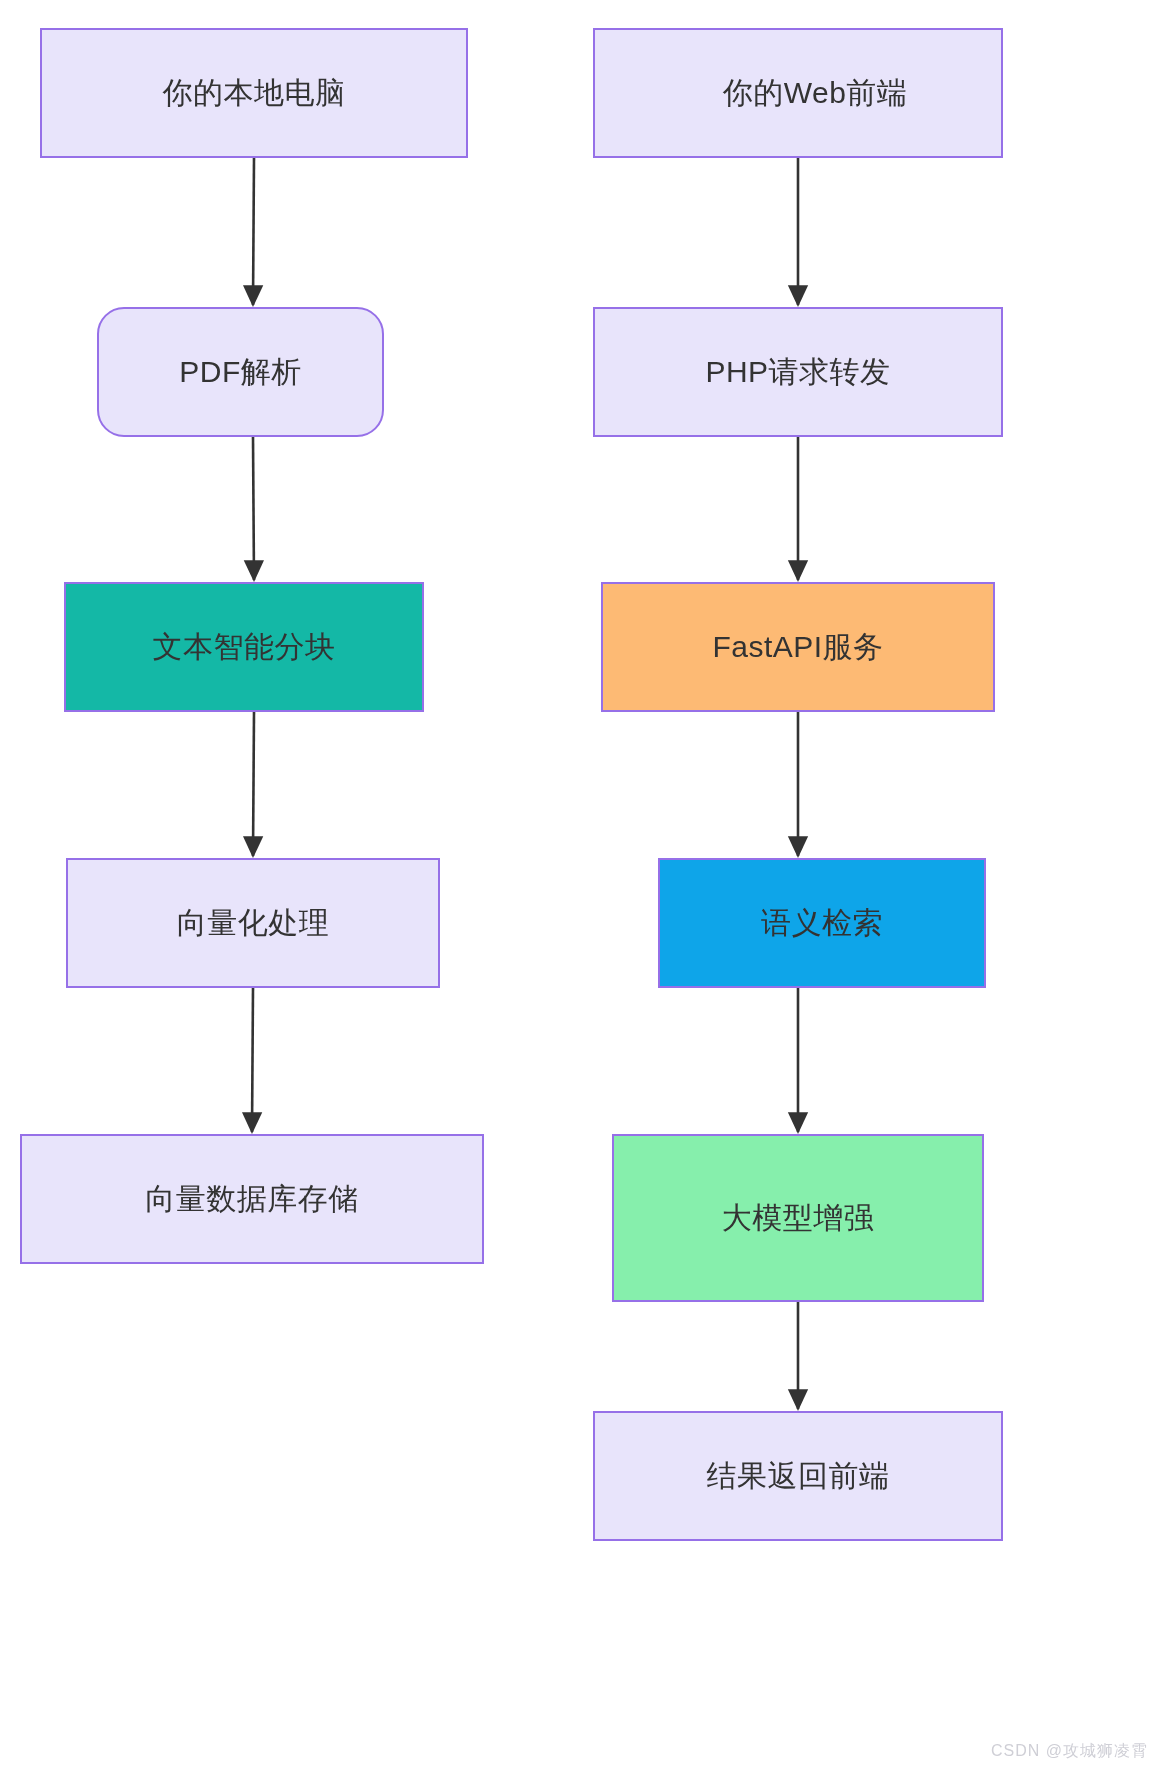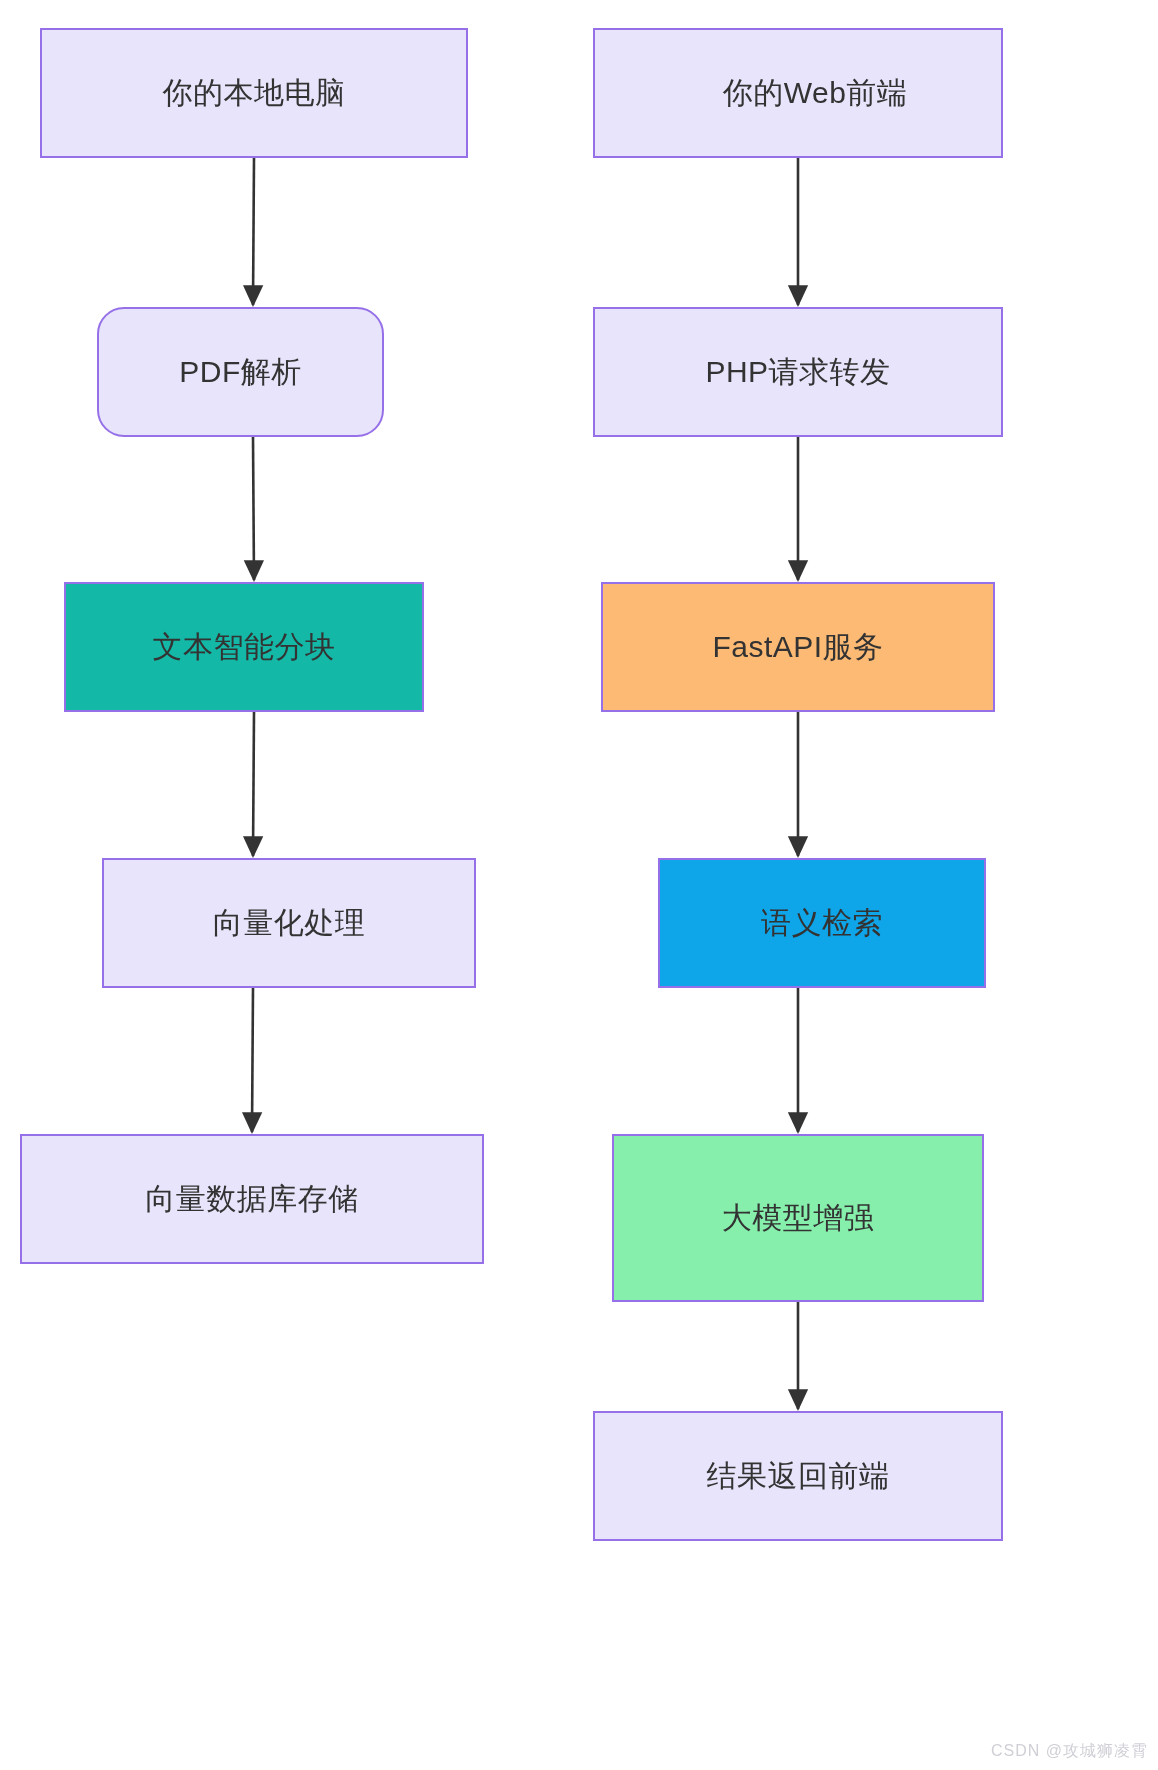--- a/index.html
+++ b/index.html
@@ -86,21 +86,21 @@
   <div id="node-layer">
       <div class="node" style="left: 40px; top: 28px; width: 428px; height: 130px; background: rgb(232, 228, 251); border-color: rgb(150, 112, 232); color: rgb(51, 51, 51);">
         <span>你的本地电脑</span>
       </div>
       <div class="node" style="left: 97px; top: 307px; width: 287px; height: 130px; background: rgb(232, 228, 251); border-color: rgb(150, 112, 232); color: rgb(51, 51, 51); border-radius: 27px;">
         <span>PDF解析</span>
       </div>
       <div class="node" style="left: 40px; top: 582px; width: 360px; height: 130px; background: #14b8a6; border-color: rgb(150, 112, 232); color: rgb(51, 51, 51); margin-left: 24px;">
         <span>文本智能分块</span>
       </div>
-      <div class="node" style="left: 66px; top: 858px; width: 374px; height: 130px; background: rgb(232, 228, 251); border-color: rgb(150, 112, 232); color: rgb(51, 51, 51); margin-left: 36px;">
+      <div class="node" style="left: 66px; top: 858px; width: 374px; height: 130px; background: rgb(232, 228, 251); border-color: rgb(150, 112, 232); color: rgb(51, 51, 51);">
         <span>向量化处理</span>
       </div>
       <div class="node" style="left: 20px; top: 1134px; width: 464px; height: 130px; background: rgb(232, 228, 251); border-color: rgb(150, 112, 232); color: rgb(51, 51, 51);">
         <span>向量数据库存储</span>
       </div>
       <div class="node" style="left: 593px; top: 28px; width: 410px; height: 130px; background: rgb(232, 228, 251); border-color: rgb(150, 112, 232); color: rgb(51, 51, 51); padding-left: 34px;">
         <span>你的Web前端</span>
       </div>
       <div class="node" style="left: 593px; top: 307px; width: 410px; height: 130px; background: rgb(232, 228, 251); border-color: rgb(150, 112, 232); color: rgb(51, 51, 51);">
         <span>PHP请求转发</span>

